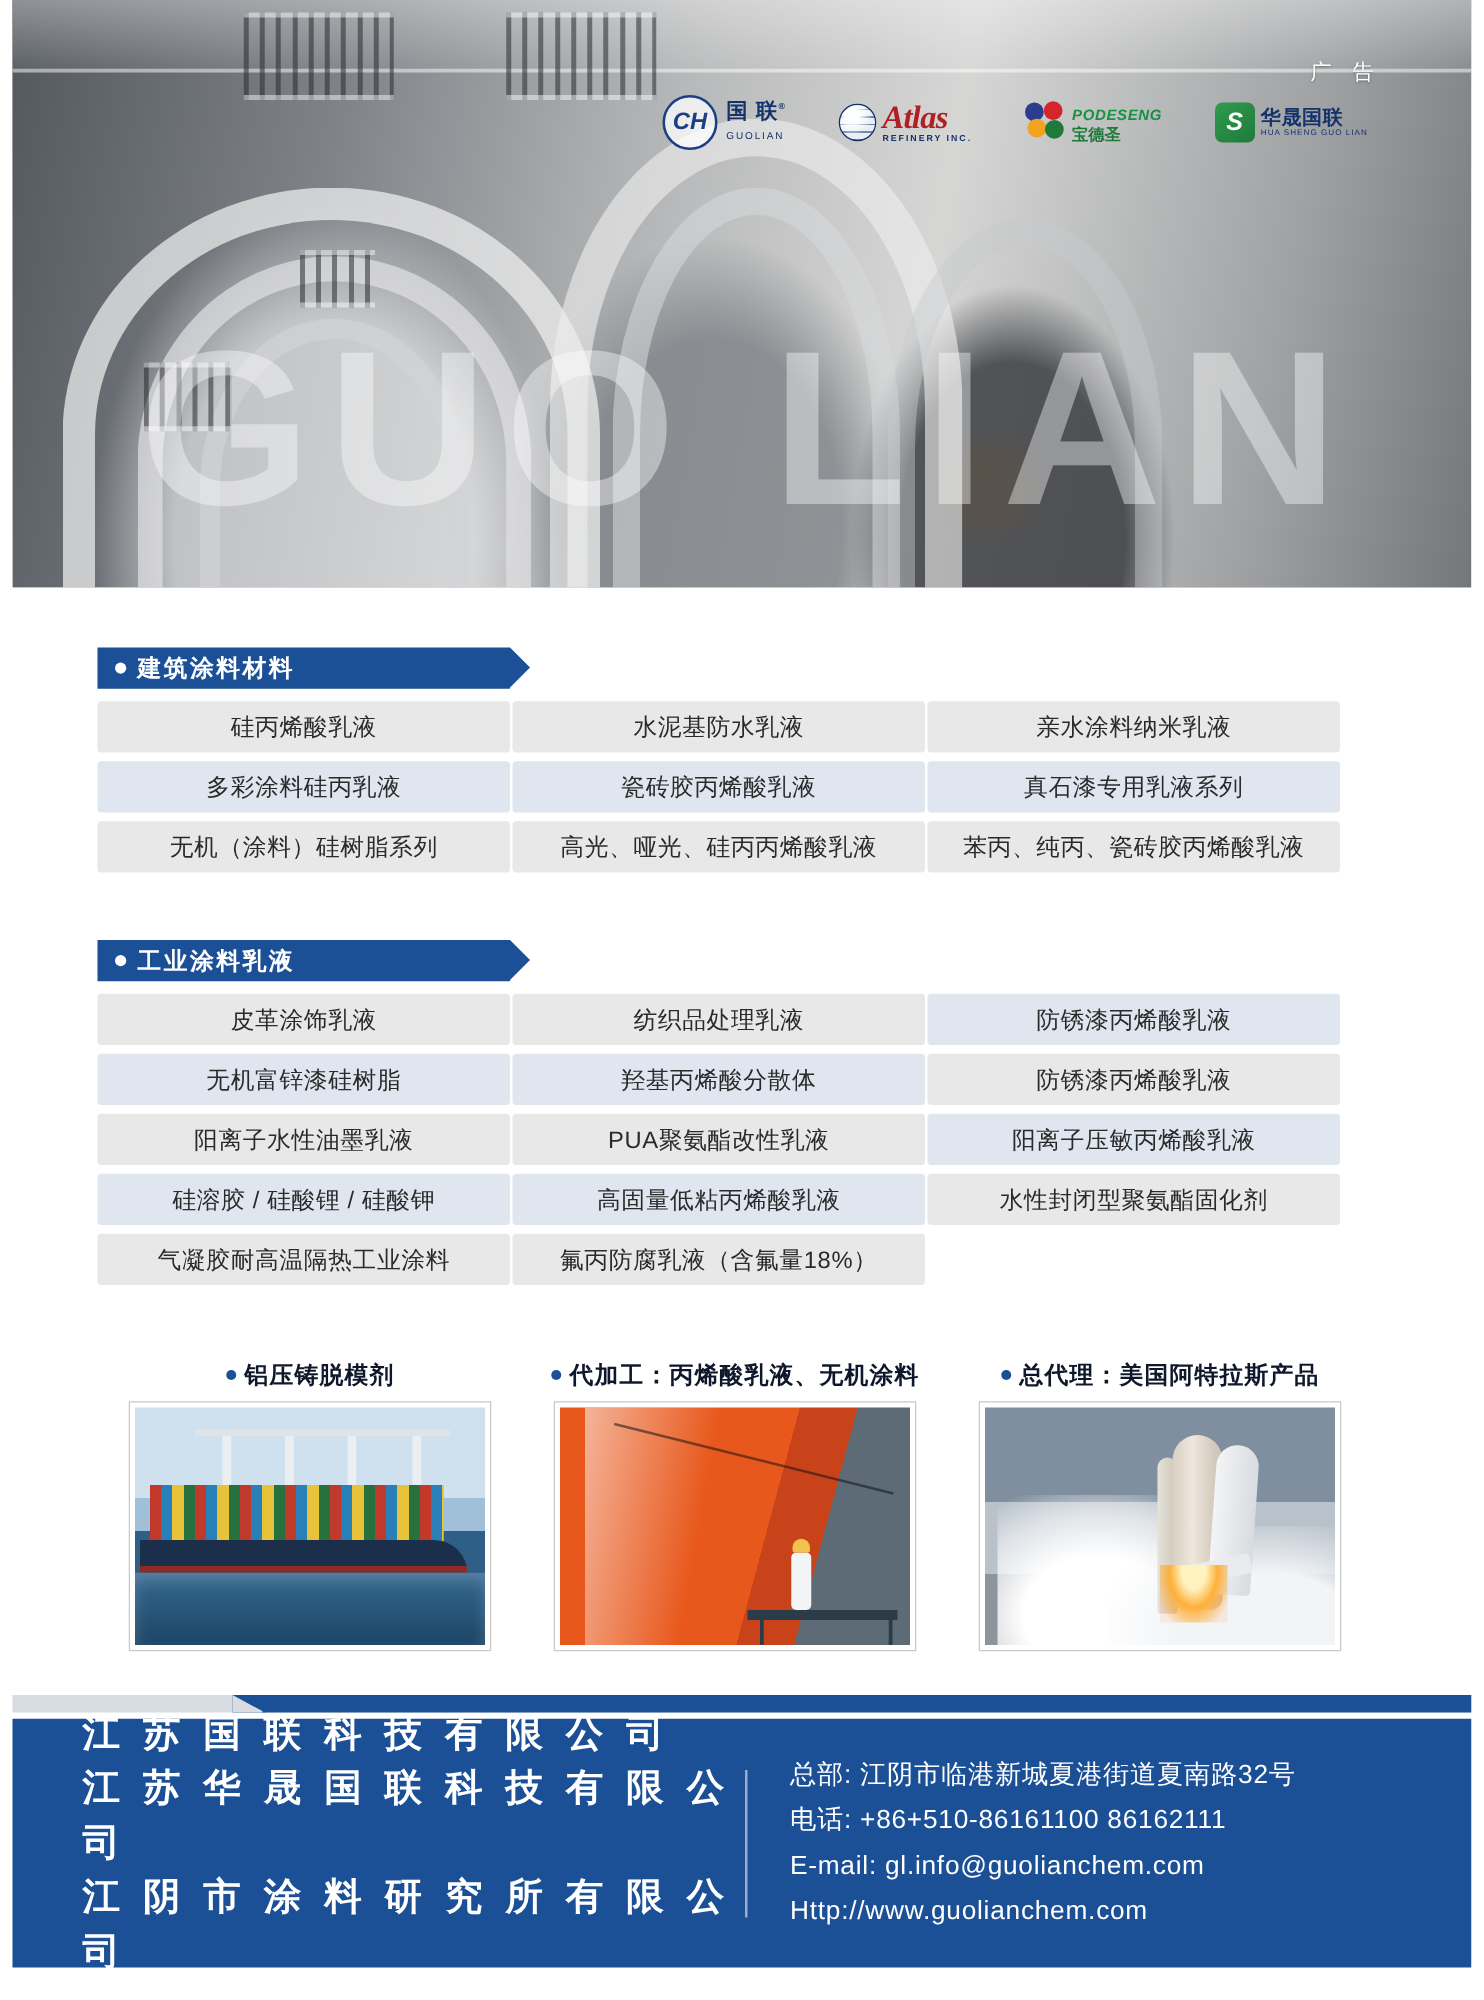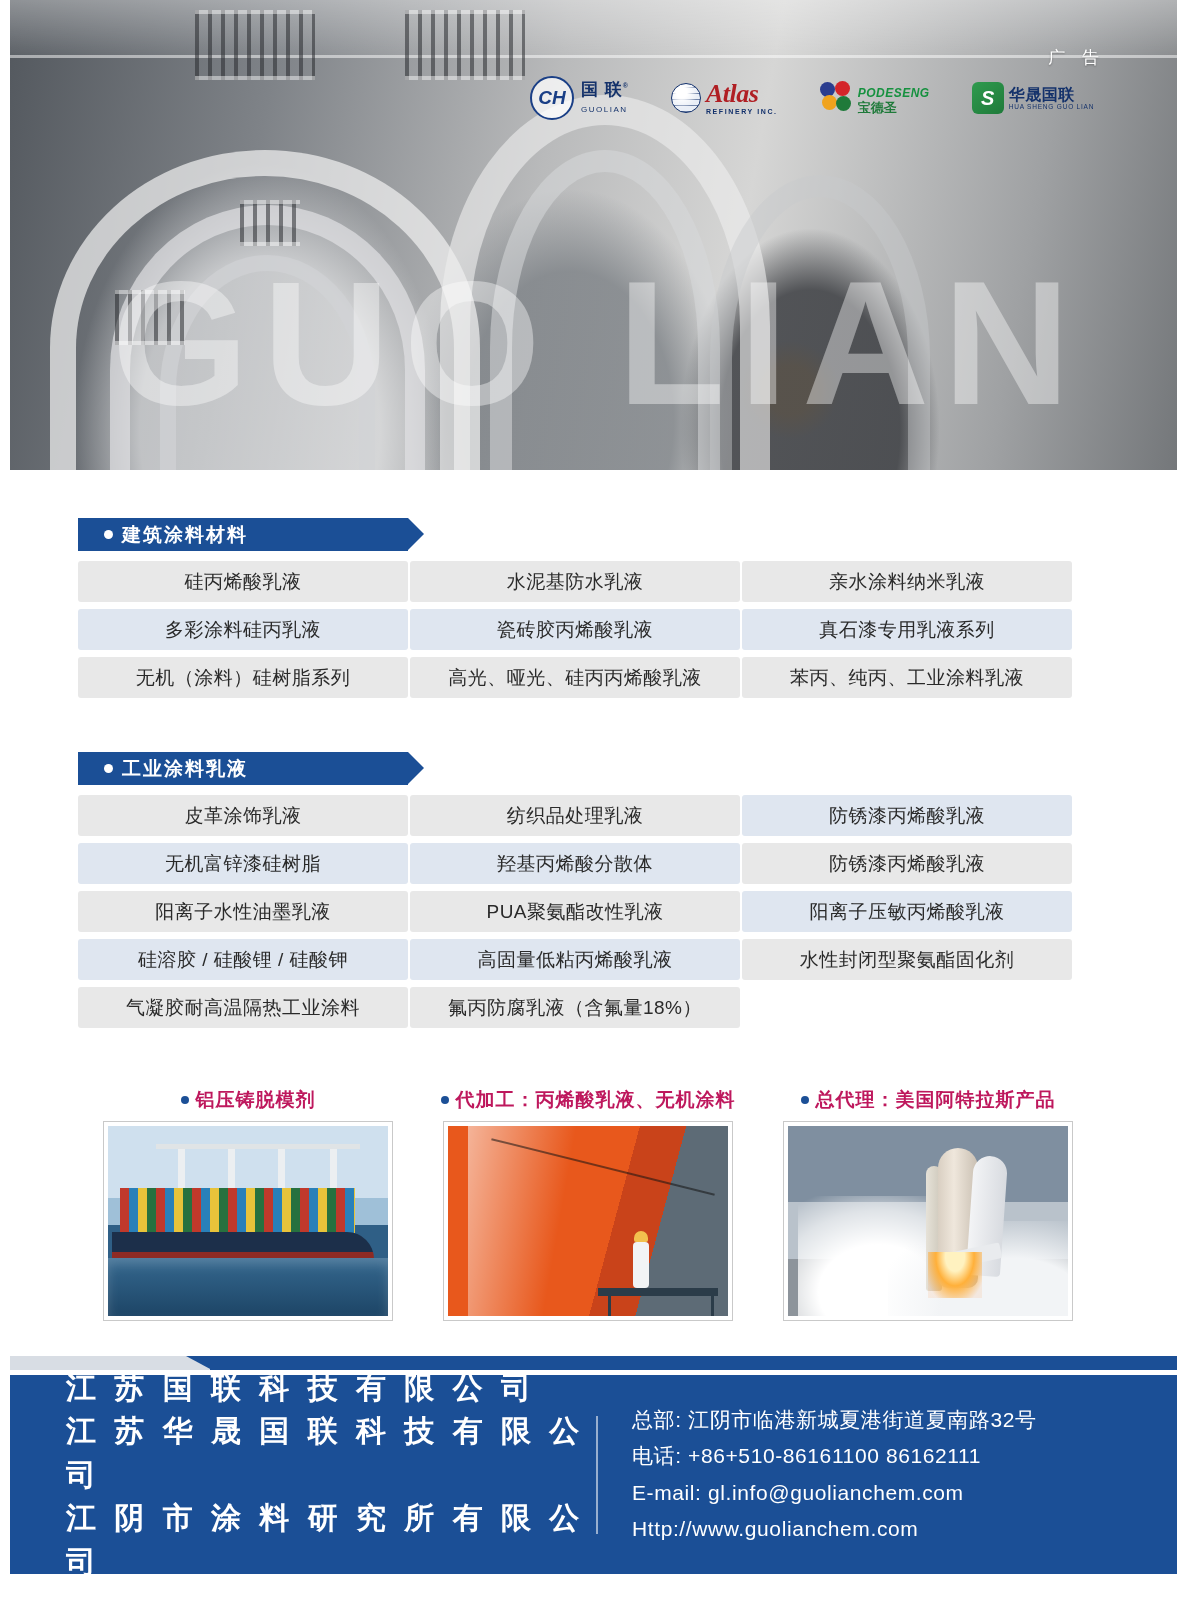--- a/index.html
+++ b/index.html
@@ -105,37 +105,37 @@
   .lg-hs .hstxt { line-height: 1.1; }
   .lg-hs .hs-cn { font-size: 16px; font-weight: bold; color:#14326b; letter-spacing: 0.5px; }
   .lg-hs .hs-en { font-size: 6.5px; color:#14326b; letter-spacing: 0.8px; }
 
   .ad-label { position:absolute; right: 72px; top: 46px; font-size: 17px; color: #ffffff;
     letter-spacing: 6px; font-weight: 500; text-shadow: 0 1px 2px rgba(0,0,0,0.35); }
 
   
   .section { position: absolute; }
   .sec-head { position: relative; height: 33px; width: 330px;
-    background: #1b4f96; display: flex; align-items: center; padding-left: 26px; }
+    background: #1b4f96; display: flex; align-items: center; padding-left: 14px; }
   .sec-head::after { content:""; position: absolute; right: -16px; top: 0;
     border-left: 16px solid #1b4f96; border-top: 16.5px solid transparent; border-bottom: 16.5px solid transparent; }
   .sec-head .dot { width: 9px; height: 9px; border-radius: 50%; background: #fff; margin-right: 9px; }
   .sec-head .t { color: #fff; font-size: 19px; font-weight: bold; letter-spacing: 2px; }
 
   .grid { display: grid; grid-template-columns: 330px 330px 330px; gap: 7px 2px; margin-top: 10px; }
   .cell { height: 41px; display:flex; align-items:center; justify-content:center;
     font-size: 19px; color: #2a2a2a; letter-spacing: 0.5px;
     background: #e8e8e8; border-radius: 3px; }
   .cell.alt { background: #dfe6f0; }
 
   
   .features { position: absolute; left: 78px; top: 1085px; width: 1020px; }
   .f-titles { display: grid; grid-template-columns: 340px 340px 340px; }
   .f-title { display:flex; align-items:center; justify-content:center; gap: 7px;
-    font-size: 19px; font-weight: bold; color: #be185d; letter-spacing: 1px; height: 30px; }
+    font-size: 19px; font-weight: bold; color: #0f172a; letter-spacing: 1px; height: 30px; }
   .f-title .bdot { width: 8px; height: 8px; border-radius:50%; background:#1b4f96; flex: 0 0 auto; }
   .f-imgs { display: grid; grid-template-columns: 340px 340px 340px; margin-top: 6px; }
   .f-frame { width: 290px; height: 200px; border: 1px solid #c9c9c9; padding: 4px; background:#fff;
     margin: 0 auto; }
   .f-img { width: 100%; height: 100%; position: relative; overflow: hidden; }
 
   
   .img-ship { background: linear-gradient(180deg, #cfe0ee 0 38%, #9fc0d8 38% 52%, #2f5f86 52% 100%); }
   .img-ship .containers { position:absolute; left: 12px; top: 62px; width: 235px; height: 45px;
     background: repeating-linear-gradient(90deg, #c0392b 0 9px, #2980b9 9px 18px, #e8c33a 18px 27px, #27713f 27px 36px); }
@@ -267,21 +267,21 @@
     </div>
     <div class="grid">
       <div class="cell">硅丙烯酸乳液</div>
       <div class="cell">水泥基防水乳液</div>
       <div class="cell">亲水涂料纳米乳液</div>
       <div class="cell alt">多彩涂料硅丙乳液</div>
       <div class="cell alt">瓷砖胶丙烯酸乳液</div>
       <div class="cell alt">真石漆专用乳液系列</div>
       <div class="cell">无机（涂料）硅树脂系列</div>
       <div class="cell">高光、哑光、硅丙丙烯酸乳液</div>
-      <div class="cell">苯丙、纯丙、工业涂料乳液</div>
+      <div class="cell">苯丙、纯丙、瓷砖胶丙烯酸乳液</div>
     </div>
   </div>
 
   <div class="section" style="left:78px; top:752px;">
     <div class="sec-head">
       <span class="dot"></span>
       <span class="t">工业涂料乳液</span>
     </div>
     <div class="grid">
       <div class="cell">皮革涂饰乳液</div>

